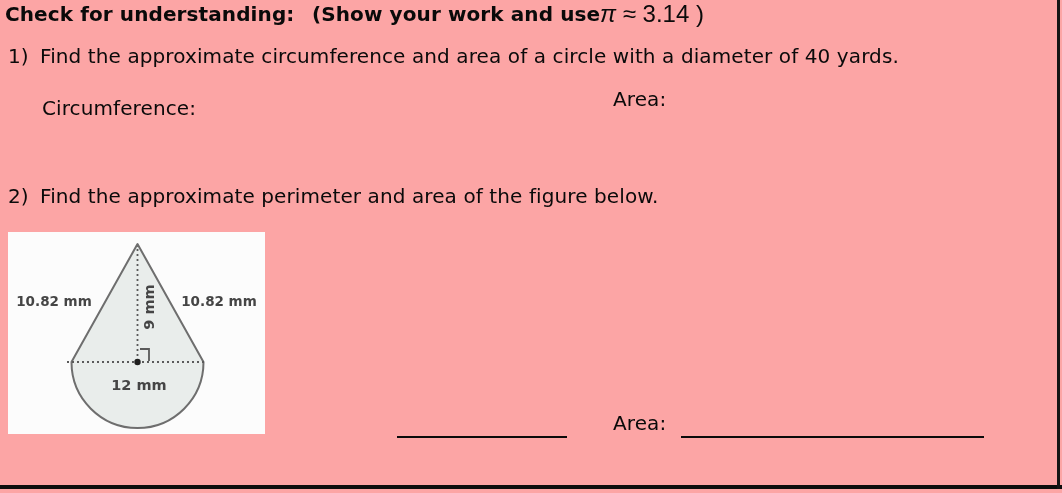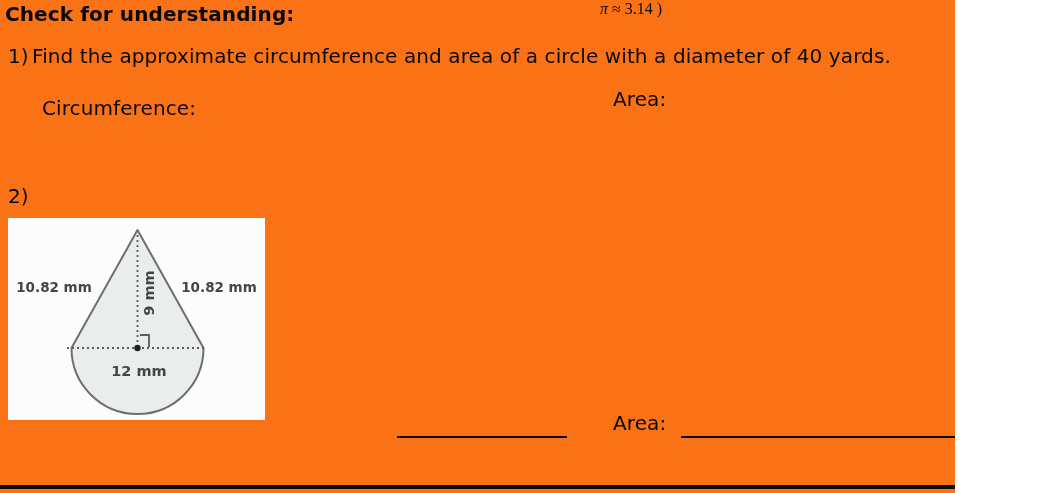--- a/index.html
+++ b/index.html
@@ -1,51 +1,53 @@
 <!DOCTYPE html>
 <html><head>
 <meta charset="utf-8">
 <style>
   * { margin: 0; padding: 0; box-sizing: border-box; }
   html, body { background: #ffffff; }
   .page {
     position: relative;
-    width: 955px;
+    width: 1062px;
     height: 493px;
-    background: #f97316;
+    background: #fca5a5;
     font-family: "DejaVu Sans", "Liberation Sans", sans-serif;
     color: #0a0a0a;
     overflow: hidden;
     padding-left: 34px;
   }
   .abs { position: absolute; white-space: nowrap; }
   .body-text { font-size: 20px; font-weight: 400; letter-spacing: 0.1px; }
   .header-text { font-size: 20px; font-weight: 600; letter-spacing: 0.1px; }
-  .math { font-family: Liberation Serif, serif; font-size: 16px; font-weight: 400; }
+  .math { font-family: Liberation Sans, sans-serif; font-size: 24px; font-weight: 400; }
   .math-pi { font-style: italic; }
   .blank-line { position: absolute; border-bottom: 2px solid #0a0a0a; height: 1px; }
-  .figure-box { position: absolute; left: 8px; top: 218px; width: 257px; height: 202px; background: #fcfcfc; }
+  .figure-box { position: absolute; left: 8px; top: 232px; width: 257px; height: 202px; background: #fcfcfc; }
   .bottom-rule { position: absolute; left: 0; top: 485px; width: 1062px; height: 4px; background: #0d0d0d; }
   .right-rule { position: absolute; left: 1057px; top: 0; width: 3px; height: 489px; background: #151515; }
   svg text { font-family: "DejaVu Sans", "Liberation Sans", sans-serif; font-weight: 700; }
 </style>
 </head>
 <body>
 
 <div class="page">
 
   <span class="abs header-text" style="left:5px; top:2px;">Check for understanding:</span>
+  <span class="abs header-text" style="left:312px; top:2px;">(Show your work and use</span>
   <span class="abs math" style="left:600px; top:0px;"><span class="math-pi">π</span>&nbsp;<span>≈ 3.14</span>&nbsp;<span>)</span></span>
 
   <span class="abs body-text" style="left:8px; top:44px;">1)</span>
-  <span class="abs body-text" style="left:32px; top:44px;">Find the approximate circumference and area of a circle with a diameter of 40 yards.</span>
+  <span class="abs body-text" style="left:40px; top:44px;">Find the approximate circumference and area of a circle with a diameter of 40 yards.</span>
   <span class="abs body-text" style="left:42px; top:96px;">Circumference:</span>
   <span class="abs body-text" style="left:613px; top:87px;">Area:</span>
 
   <span class="abs body-text" style="left:8px; top:184px;">2)</span>
+  <span class="abs body-text" style="left:40px; top:184px;">Find the approximate perimeter and area of the figure below.</span>
 
   <div class="figure-box">
     <svg width="257" height="202" viewBox="0 0 257 202">
       <path d="M 129.5 12 L 63.5 130 A 66 66 0 0 0 195.5 130 Z" stroke-width="2" stroke-linejoin="round" fill="#e9edeb" stroke="#6e6e6e"></path>
       <line x1="129.5" y1="17" x2="129.5" y2="129" stroke-width="1.8" stroke-dasharray="2 3" stroke="#5a5a5a"></line>
       <line x1="59" y1="130" x2="199" y2="130" stroke-width="1.8" stroke-dasharray="2 3" stroke="#5a5a5a"></line>
       <path d="M 132 117 L 141 117 L 141 129" stroke-width="1.8" fill="none" stroke="#5a5a5a"></path>
       <circle cx="129.5" cy="130" r="3.2" fill="#1f1f1f"></circle>
       <text x="46" y="74" text-anchor="middle" font-size="13.5" fill="#454545">10.82 mm</text>
       <text x="211" y="74" text-anchor="middle" font-size="13.5" fill="#454545">10.82 mm</text>

